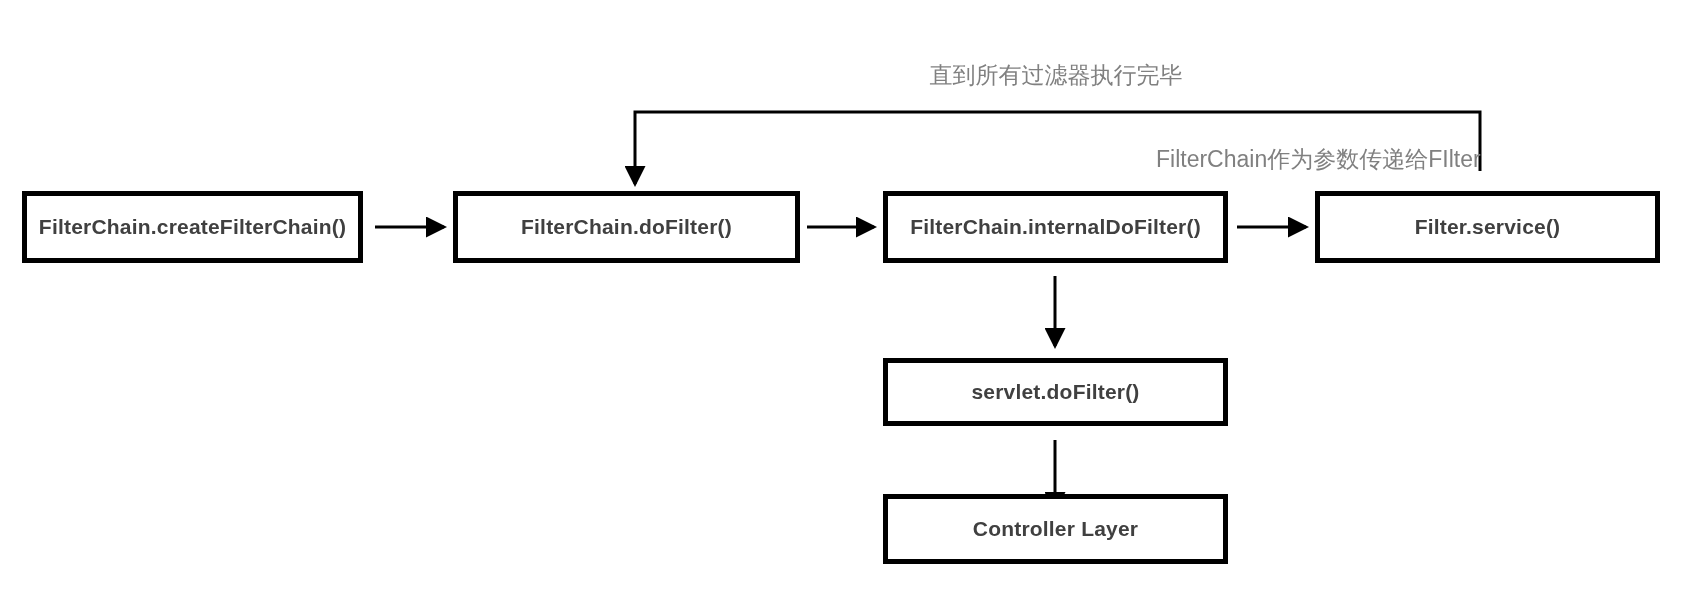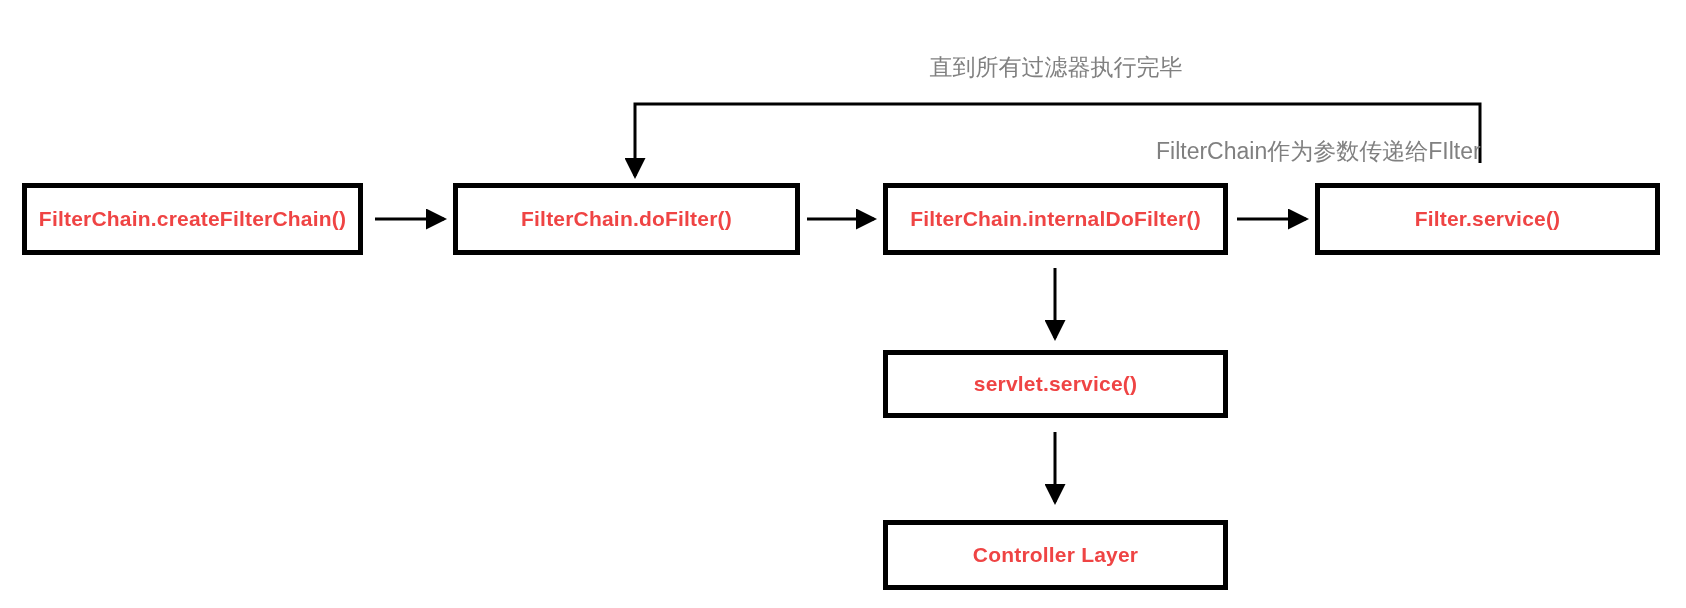--- a/index.html
+++ b/index.html
@@ -7,35 +7,36 @@
     padding: 0;
     background: #ffffff;
     font-family: "Liberation Sans", "DejaVu Sans", sans-serif;
   }
   .canvas {
     position: relative;
     width: 1686px;
     height: 596px;
     background: #ffffff;
     overflow: hidden;
+    margin-top: 8px;
   }
   .edge-layer {
     position: absolute;
     left: 0;
     top: 0;
     width: 1686px;
     height: 608px;
     pointer-events: none;
   }
   .node {
     position: absolute;
     box-sizing: border-box;
     border: 5px solid #000000;
     background: #ffffff;
-    color: #ef4444;
+    color: #404040;
     font-weight: bold;
     font-size: 21px;
     display: flex;
     align-items: center;
     justify-content: center;
     text-align: center;
     letter-spacing: 0.2px;
   }
   .annotation {
     position: absolute;
@@ -47,21 +48,21 @@
   .annotation.centered {
     text-align: center;
   }
 
   
   #node-create   { left: 22px;   top: 183px; width: 341px; height: 72px; }
   #node-dofilter { left: 453px;  top: 183px; width: 347px; height: 72px; }
   #node-internal { left: 883px;  top: 183px; width: 345px; height: 72px; }
   #node-filter   { left: 1315px; top: 183px; width: 345px; height: 72px; }
   #node-servlet  { left: 883px;  top: 350px; width: 345px; height: 68px; }
-  #node-controller { left: 883px; top: 520px; width: 345px; height: 70px; }
+  #node-controller { left: 883px; top: 486px; width: 345px; height: 70px; }
 
   #annotation-loop  { left: 756px;  top: 52px;  width: 600px; }
   #annotation-param { left: 1156px; top: 136px; }
 </style>
 </head>
 <body>
 
 <div class="canvas">
 
   <svg class="edge-layer" width="1686" height="608" viewBox="0 0 1686 608" xmlns="http://www.w3.org/2000/svg">
@@ -89,17 +90,17 @@
   <div class="annotation" id="annotation-param">FilterChain作为参数传递给FIlter</div>
 
   <div class="node" id="node-create">FilterChain.createFilterChain()</div>
 
   <div class="node" id="node-internal">FilterChain.internalDoFilter()</div>
 
   <div class="node" id="node-dofilter">FilterChain.doFilter()</div>
 
   <div class="node" id="node-filter">Filter.service()</div>
 
-  <div class="node" id="node-servlet">servlet.service()</div>
+  <div class="node" id="node-servlet">servlet.doFilter()</div>
 
   <div class="node" id="node-controller">Controller Layer</div>
 
 </div>
 
 </body></html>

